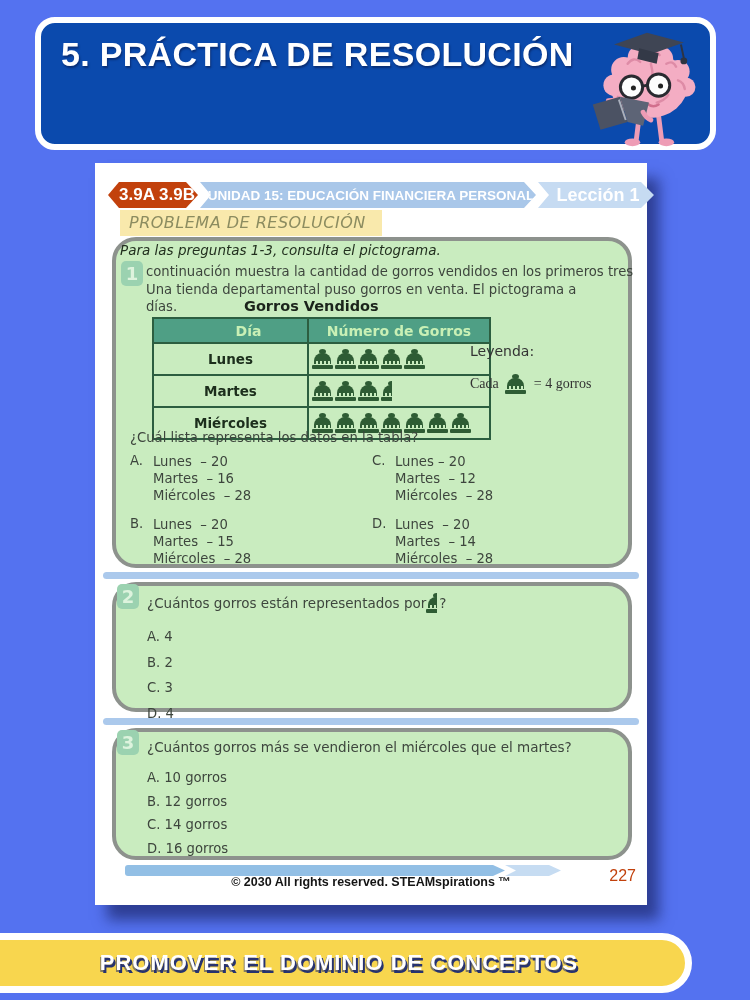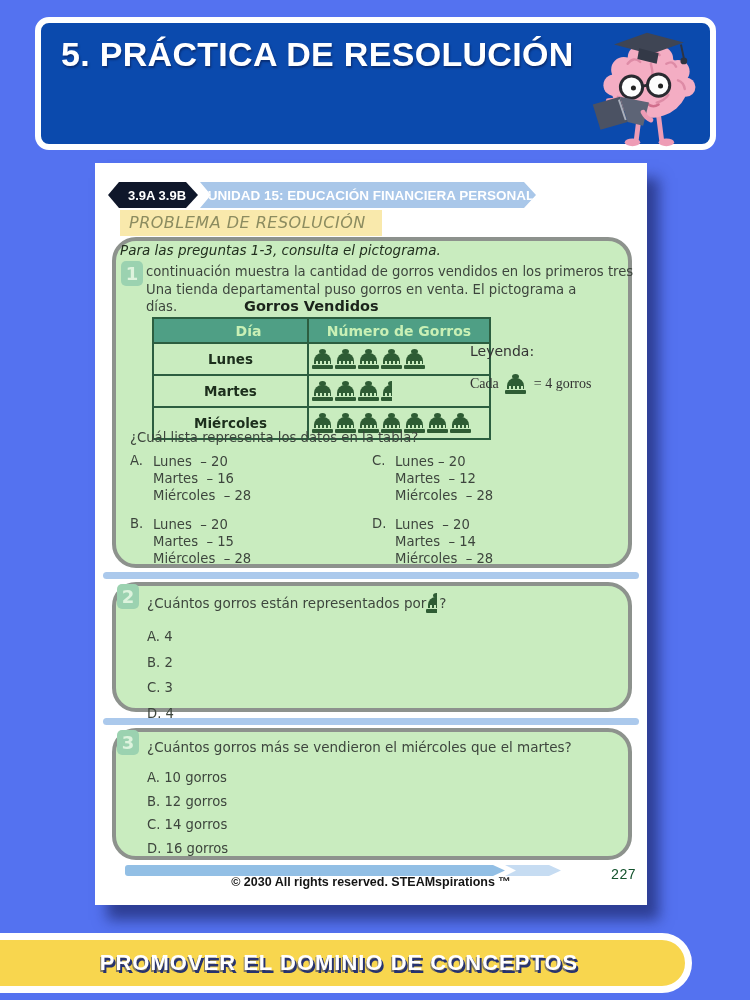--- a/index.html
+++ b/index.html
@@ -4,21 +4,21 @@
 <style>
   html,body{margin:0;padding:0;}
   body{
     width:750px;height:1000px;position:relative;overflow:hidden;
     background:#5472f0;
     font-family:"DejaVu Sans",sans-serif;
   }
   
   .top-banner{
     position:absolute;left:35px;top:17px;width:681px;height:133px;
-    background:#0b4aad;border:6px solid #ffffff;border-radius:14px;
+    background:#0b4aad;border:6px solid #ffffff;border-radius:20px;
     box-sizing:border-box;
   }
   .banner-title{
     margin:13px 0 0 20px;color:#ffffff;
     font-family:"Liberation Sans",sans-serif;font-weight:bold;
     font-size:34px;line-height:1.08;letter-spacing:.3px;
     text-shadow:1px 2px 2px rgba(8,18,60,.5);
   }
   .mascot{position:absolute;right:4px;top:4px;}
   
@@ -28,21 +28,21 @@
     box-shadow:12px 15px 13px rgba(22,30,92,.62);
   }
   
   .crumbs{position:absolute;left:13px;top:19px;height:26px;display:flex;}
   .crumb{
     height:26px;display:flex;align-items:center;justify-content:center;
     color:#fff;font-weight:bold;font-family:"Liberation Sans",sans-serif;
     box-sizing:border-box;
   }
   .crumb.c1{
-    width:90px;background:#0f172a;font-size:13px;padding-left:8px;
+    width:90px;background:#c2410c;font-size:17px;padding-left:8px;
     clip-path:polygon(0 50%,11px 0,calc(100% - 12px) 0,100% 50%,calc(100% - 12px) 100%,11px 100%);
   }
   .crumb.c2{
     width:336px;background:#a9c7e9;font-size:13.5px;margin-left:2px;padding-left:6px;
     clip-path:polygon(0 0,calc(100% - 12px) 0,100% 50%,calc(100% - 12px) 100%,0 100%,11px 50%);
   }
   .crumb.c3{
     width:116px;background:#c6dbf2;font-size:18px;margin-left:2px;padding-left:4px;
     clip-path:polygon(0 0,calc(100% - 13px) 0,100% 50%,calc(100% - 13px) 100%,0 100%,11px 50%);
   }
@@ -122,21 +122,21 @@
   .footer-bar-light{
     position:absolute;left:410px;top:702px;width:56px;height:11px;background:#c6dcf2;
     clip-path:polygon(0 0,calc(100% - 12px) 0,100% 50%,calc(100% - 12px) 100%,0 100%,11px 50%);
   }
   .copyright{
     position:absolute;left:0;top:712px;width:100%;text-align:center;
     font-family:"Liberation Sans",sans-serif;font-weight:bold;font-size:12.5px;color:#141414;
   }
   .page-number{
     position:absolute;right:11px;top:704px;
-    font-family:Liberation Mono, monospace;font-size:14px;color:#14532d;
+    font-family:Liberation Sans, sans-serif;font-size:16px;color:#c2410c;
   }
   
   .bottom-banner{
     position:absolute;left:-14px;top:933px;width:706px;height:60px;box-sizing:border-box;
     background:#f8d64e;border:7px solid #ffffff;border-radius:0 32px 32px 0;
     display:flex;align-items:center;justify-content:center;
   }
   .bottom-banner .label{
     color:#ffffff;font-family:"Liberation Sans",sans-serif;font-weight:bold;
     font-size:22px;letter-spacing:1px;
@@ -190,20 +190,21 @@
     <path d="M31 75 L38 96" stroke="#aab0bd" stroke-width="2"></path>
     <path d="M56 88 q3 6 8 8" stroke="#ee9cb5" stroke-width="5" fill="none" stroke-linecap="round"></path>
   </svg>
 </div>
 
 <div class="page">
 
   <div class="crumbs">
     <div class="crumb c1">3.9A 3.9B</div>
     <div class="crumb c2">UNIDAD 15: EDUCACIÓN FINANCIERA PERSONAL</div>
+    <div class="crumb c3">Lección 1</div>
   </div>
 
   <div class="section-label">PROBLEMA DE RESOLUCIÓN</div>
 
   <div class="qbox" id="q1">
     <div class="intro">Para las preguntas 1-3, consulta el pictograma.</div>
     <div class="qbadge">1</div>
     <div class="q1-prompt">
         <div class="line">continuación muestra la cantidad de gorros vendidos en los primeros tres</div>
         <div class="line">Una tienda departamental puso gorros en venta. El pictograma a</div>

